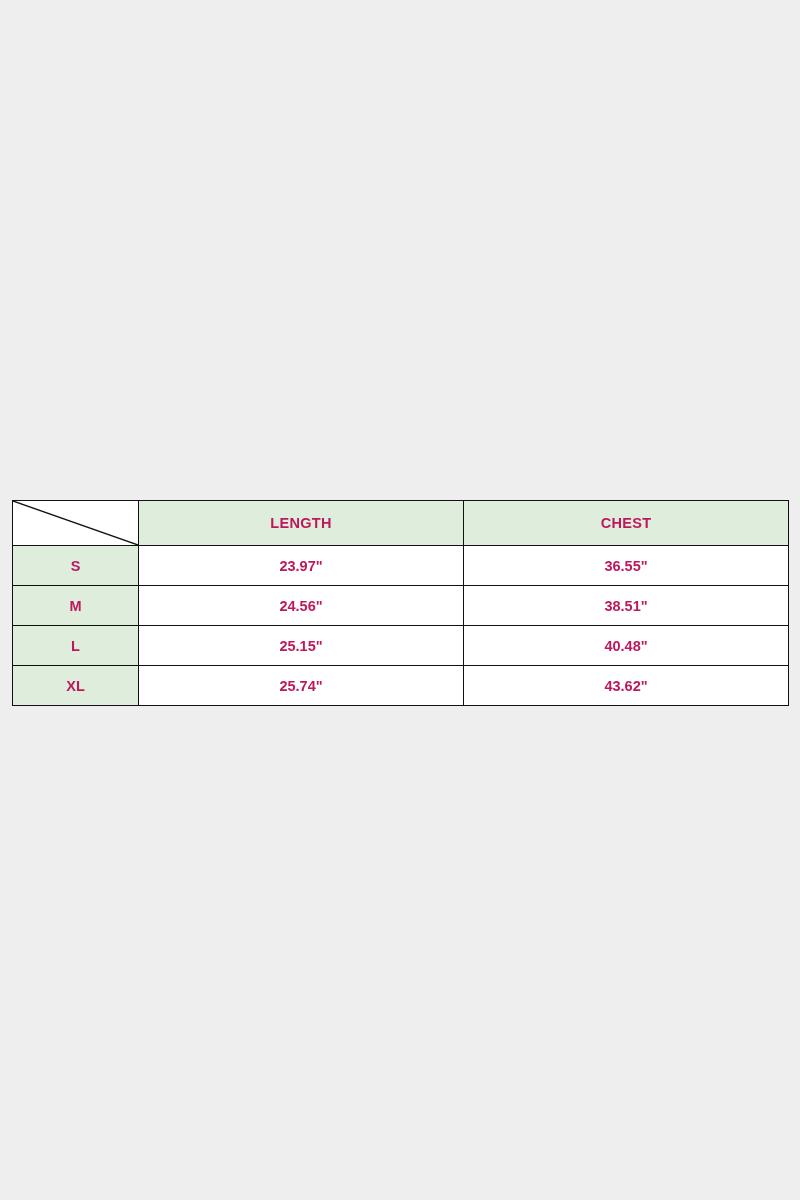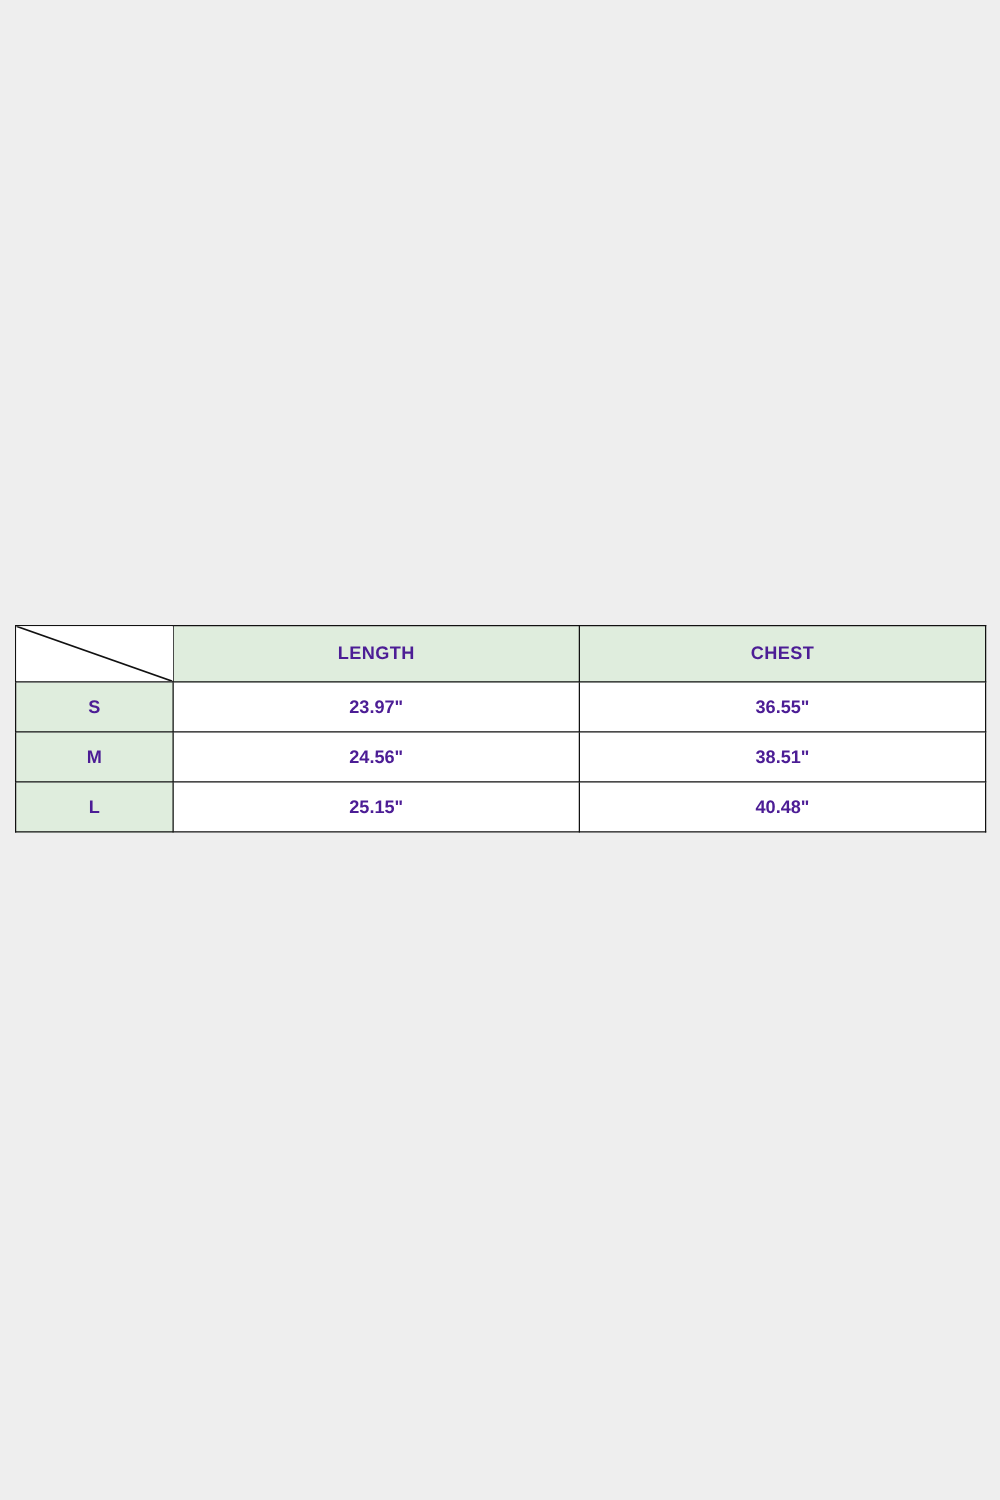--- a/index.html
+++ b/index.html
@@ -31,21 +31,21 @@
 
   table.size-chart td,
   table.size-chart th {
     border: 1px solid #111111;
     height: 40px;
     padding: 0 6px;
     text-align: center;
     vertical-align: middle;
     font-size: 14.5px;
     font-weight: bold;
-    color: #4c1d95;
+    color: #be185d;
     box-sizing: border-box;
   }
 
   col.col-size { width: 126px; }
   col.col-measure { width: 325px; }
 
   .corner-cell {
     background: #ffffff;
     position: relative;
     padding: 0;
@@ -107,15 +107,20 @@
         <td class="value-cell">24.56"</td>
         <td class="value-cell">38.51"</td>
       </tr>
 
       <tr>
         <td class="size-cell">L</td>
         <td class="value-cell">25.15"</td>
         <td class="value-cell">40.48"</td>
       </tr>
 
+      <tr>
+        <td class="size-cell">XL</td>
+        <td class="value-cell">25.74"</td>
+        <td class="value-cell">43.62"</td>
+      </tr>
     </tbody>
   </table>
 </div>
 
 </body></html>

